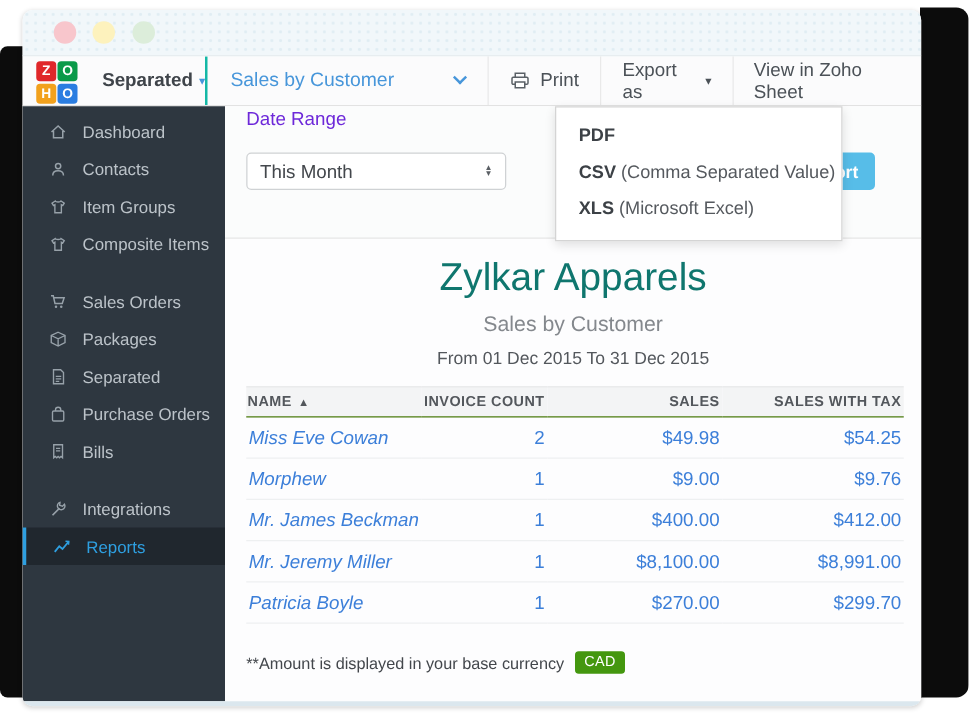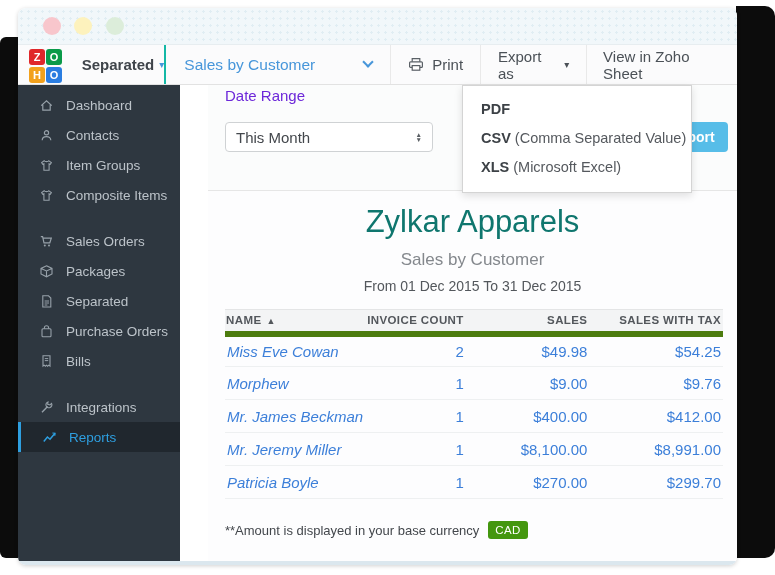--- a/index.html
+++ b/index.html
@@ -33,21 +33,21 @@
   .brand-caret { margin-left:5px; font-size:10px; color:#4796da; }
   .report-selector { width:243px; display:flex; align-items:center; justify-content:space-between; padding:0 18px 0 18px; cursor:pointer; }
   .report-selector .lbl { font-size:15.5px; color:#4796da; }
   .chev-down { width:8px; height:8px; border-right:2px solid #4796da; border-bottom:2px solid #4796da; transform:rotate(45deg); margin-top:-5px; }
   .tsep { width:1px; background:#e9e9e9; }
   .tool-btn { display:flex; align-items:center; gap:8px; padding:0 17px; font-size:15px; color:#4b5157; cursor:pointer; }
   .tool-btn .caret { font-size:10px; color:#4b5157; margin-left:2px; }
   .view-sheet { display:flex; align-items:center; padding:0 16px; font-size:15px; color:#4b5157; cursor:pointer; }
 
   
-  .content { position:absolute; left:0; top:77px; right:0; bottom:4px; display:flex;gap:28px; }
+  .content { position:absolute; left:0; top:77px; right:0; bottom:4px; display:flex; }
 
   
   .sidebar { width:162px; background:#2e3740; padding-top:5px; flex:none; }
   .side-item { height:30px; display:flex; align-items:center; gap:12px; padding-left:21px;
                font-size:13.5px; color:#bcc3c9; cursor:pointer; }
   .side-item .sicon { color:#97a1a9; flex:none; }
   .side-item.active { background:#20272e; color:#2e9fe0; border-left:3px solid #2e9fe0; }
   .side-item.active .sicon { color:#2e9fe0; }
   .side-gap { height:16px; }
 
@@ -64,40 +64,40 @@
              border:none; border-radius:4px; color:#fff; font-size:14px; font-weight:bold;
              font-family:"Liberation Sans",sans-serif; cursor:pointer; z-index:1; }
 
   .report-head { text-align:center; padding-top:13px; }
   .company { font-size:31px; color:#0f766e; margin-bottom:10px; }
   .rtitle  { font-size:17px; color:#84888d; margin-bottom:8px; }
   .rperiod { font-size:14px; color:#53575c; }
 
   .tbl-wrap { margin:15px 14px 0 17px; }
   table { width:100%; border-collapse:collapse; }
-  th { height:24px; background:#f3f4f5; border-top:1px solid #e4e5e6; border-bottom:6px solid #4d7c0f;
+  th { height:24px; background:#f3f4f5; border-top:1px solid #e4e5e6; border-bottom:1px solid #4d7c0f;
        font-size:11.5px; font-weight:bold; color:#53575c; letter-spacing:.4px; text-align:right;
        padding:0 2px; white-space:nowrap; cursor:pointer; }
   th.first { text-align:left; padding-left:1px; }
   th .sort { font-size:9px; margin-left:5px; color:#53575c; }
   td { height:33px; border-bottom:1px solid #eef0f1; font-size:15px; color:#3c7fd9; text-align:right;
        padding:0 2px; white-space:nowrap; }
   td.first { text-align:left;font-style:italic; }
   tr.data-row td { cursor:pointer; }
   tr.total-row td { color:#43474c; }
 
   .foot-note { margin:22px 0 0 17px; display:flex; align-items:center; gap:9px;
                font-size:13px; color:#43474c; }
   .badge { background:#44970f; color:#fff; font-size:11.5px; font-weight:normal; letter-spacing:.3px;
            padding:3px 7px; border-radius:3px; }
 
   .bottom-strip { position:absolute; left:0; right:0; bottom:0; height:4px; background:#dbe7ee; }
 
   
-  .export-menu { position:absolute; left:444px; top:77px; width:230px; background:#fff;
+  .export-menu { position:absolute; left:426px; top:77px; width:230px; background:#fff;
                  border:1px solid #d4d4d4; box-shadow:0 3px 8px rgba(0,0,0,.12); padding:9px 0; z-index:50; }
   .menu-item { padding:3px 18px; font-size:14.5px; color:#55595e; line-height:1.6; cursor:pointer; white-space:nowrap; }
   .menu-item b { color:#3c4146; }
 
   svg.sicon, svg.glyph { display:block; }
 </style>
 </head>
 <body>
 
 <svg width="0" height="0" style="position:absolute">

